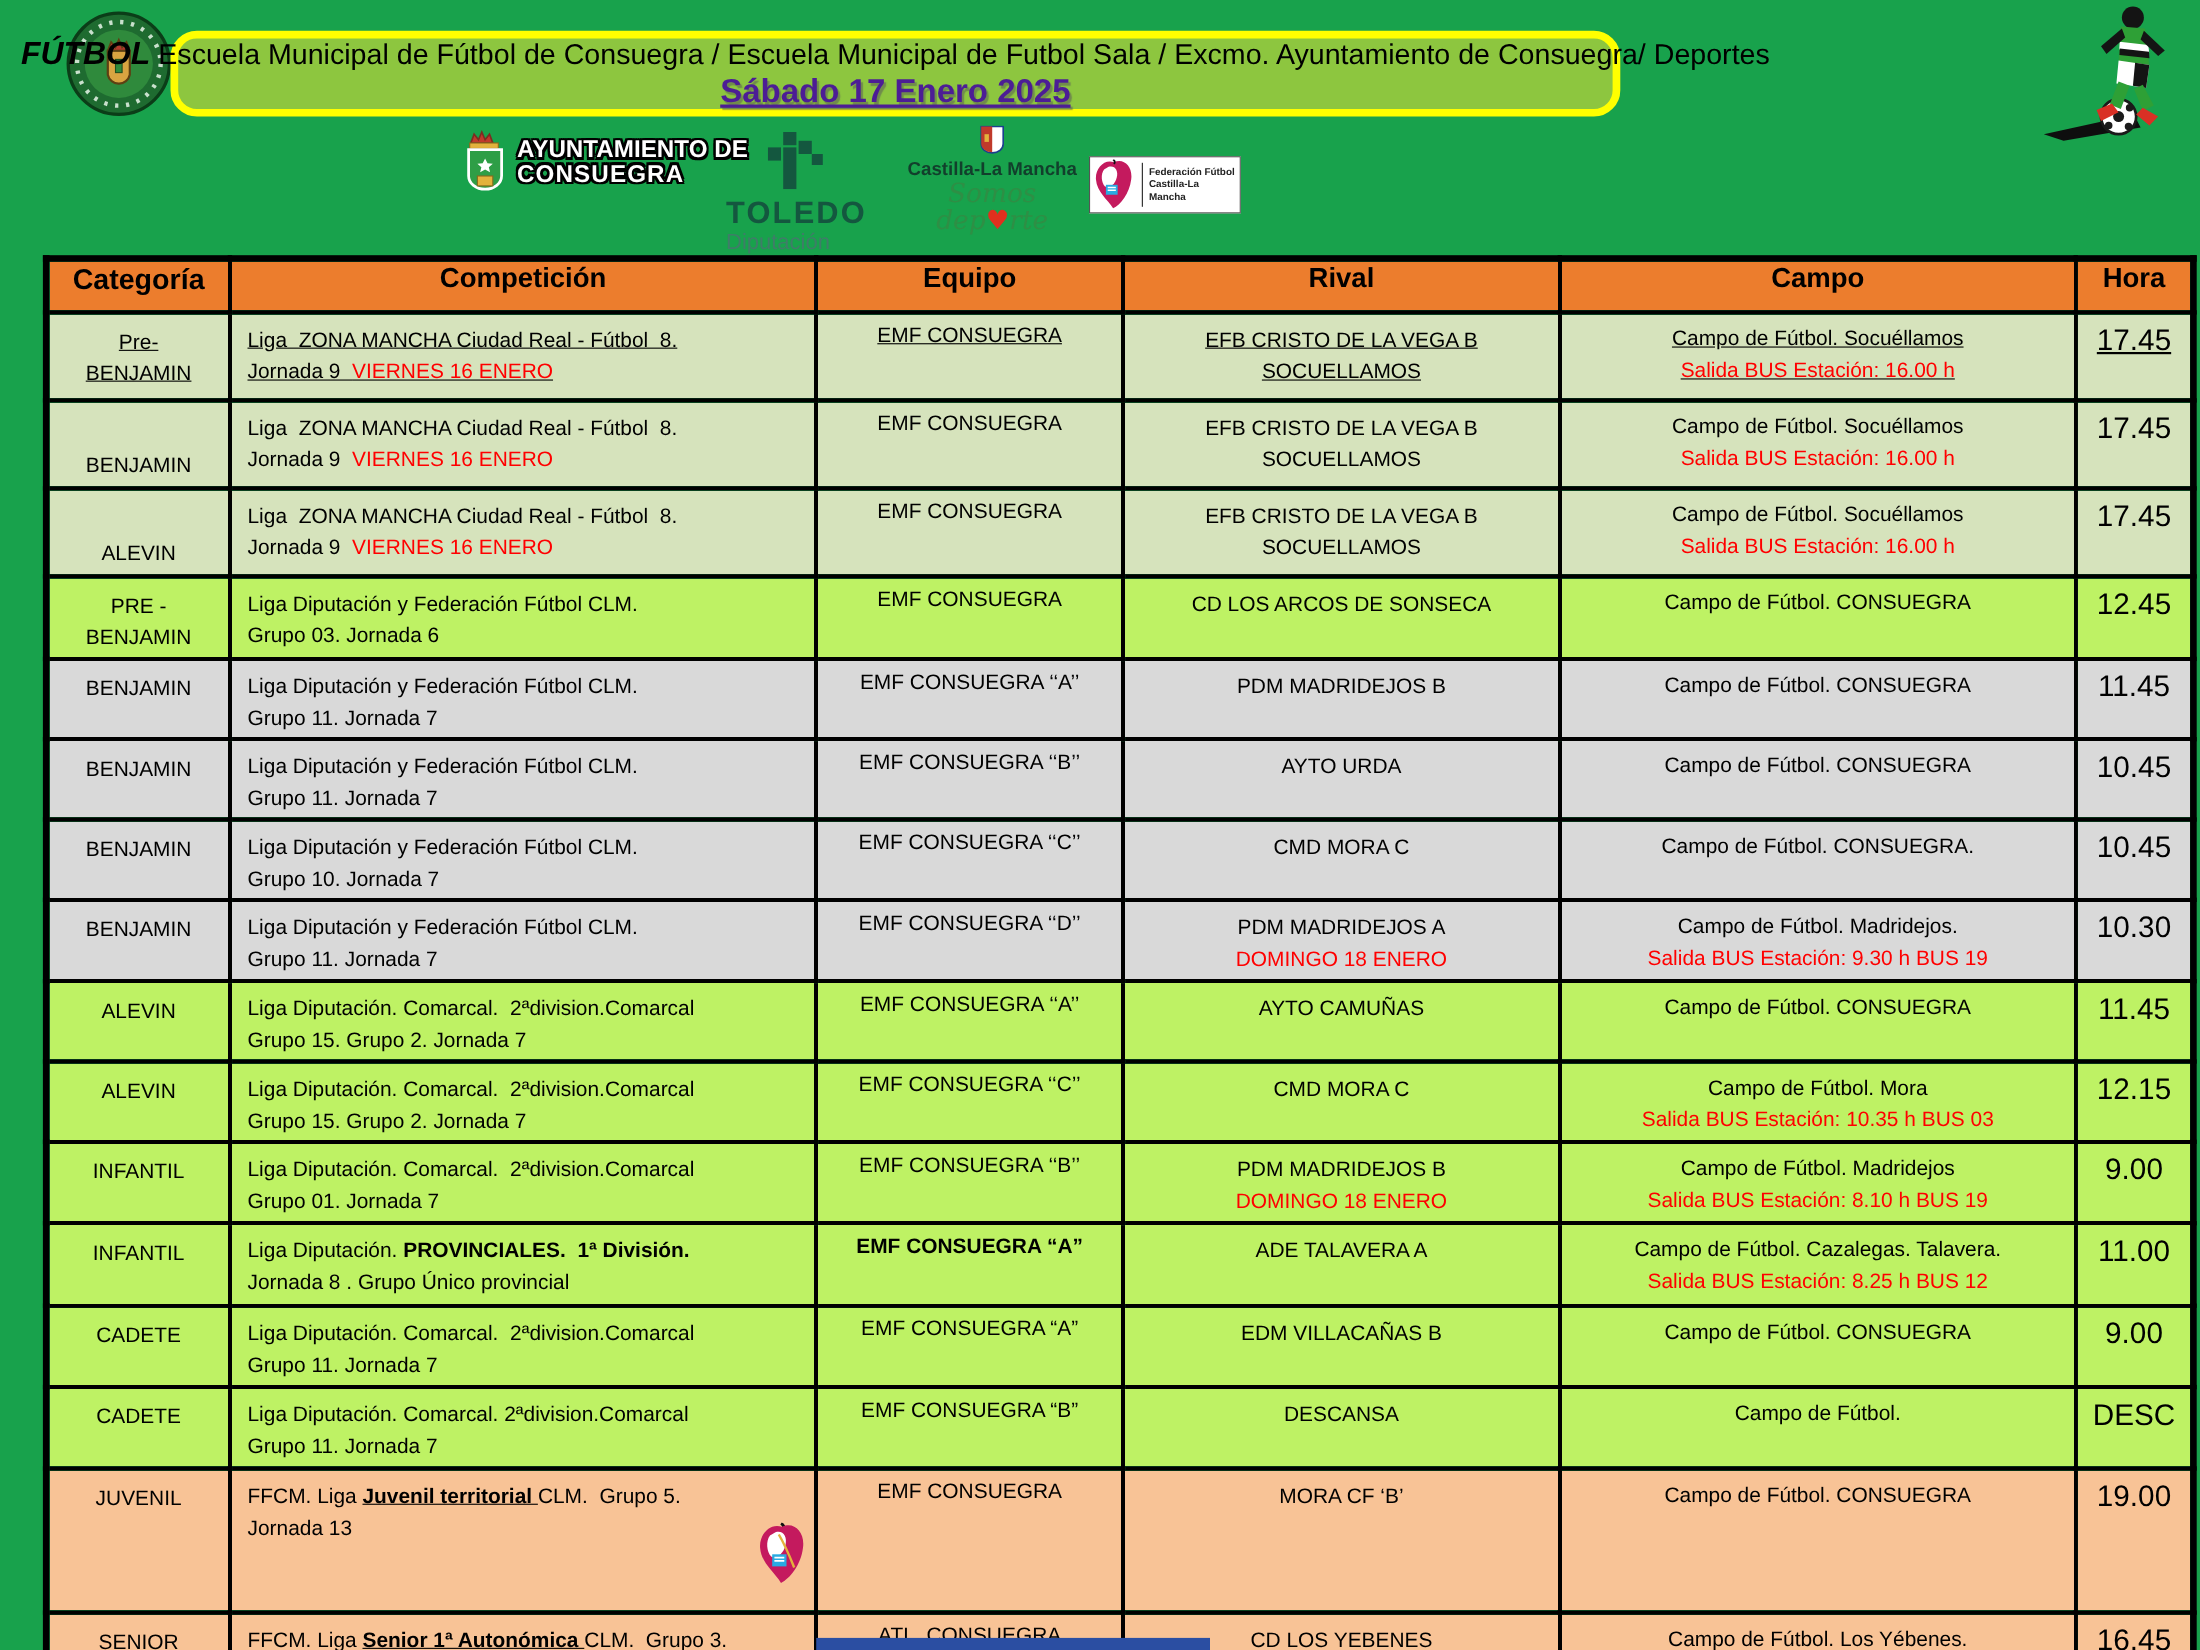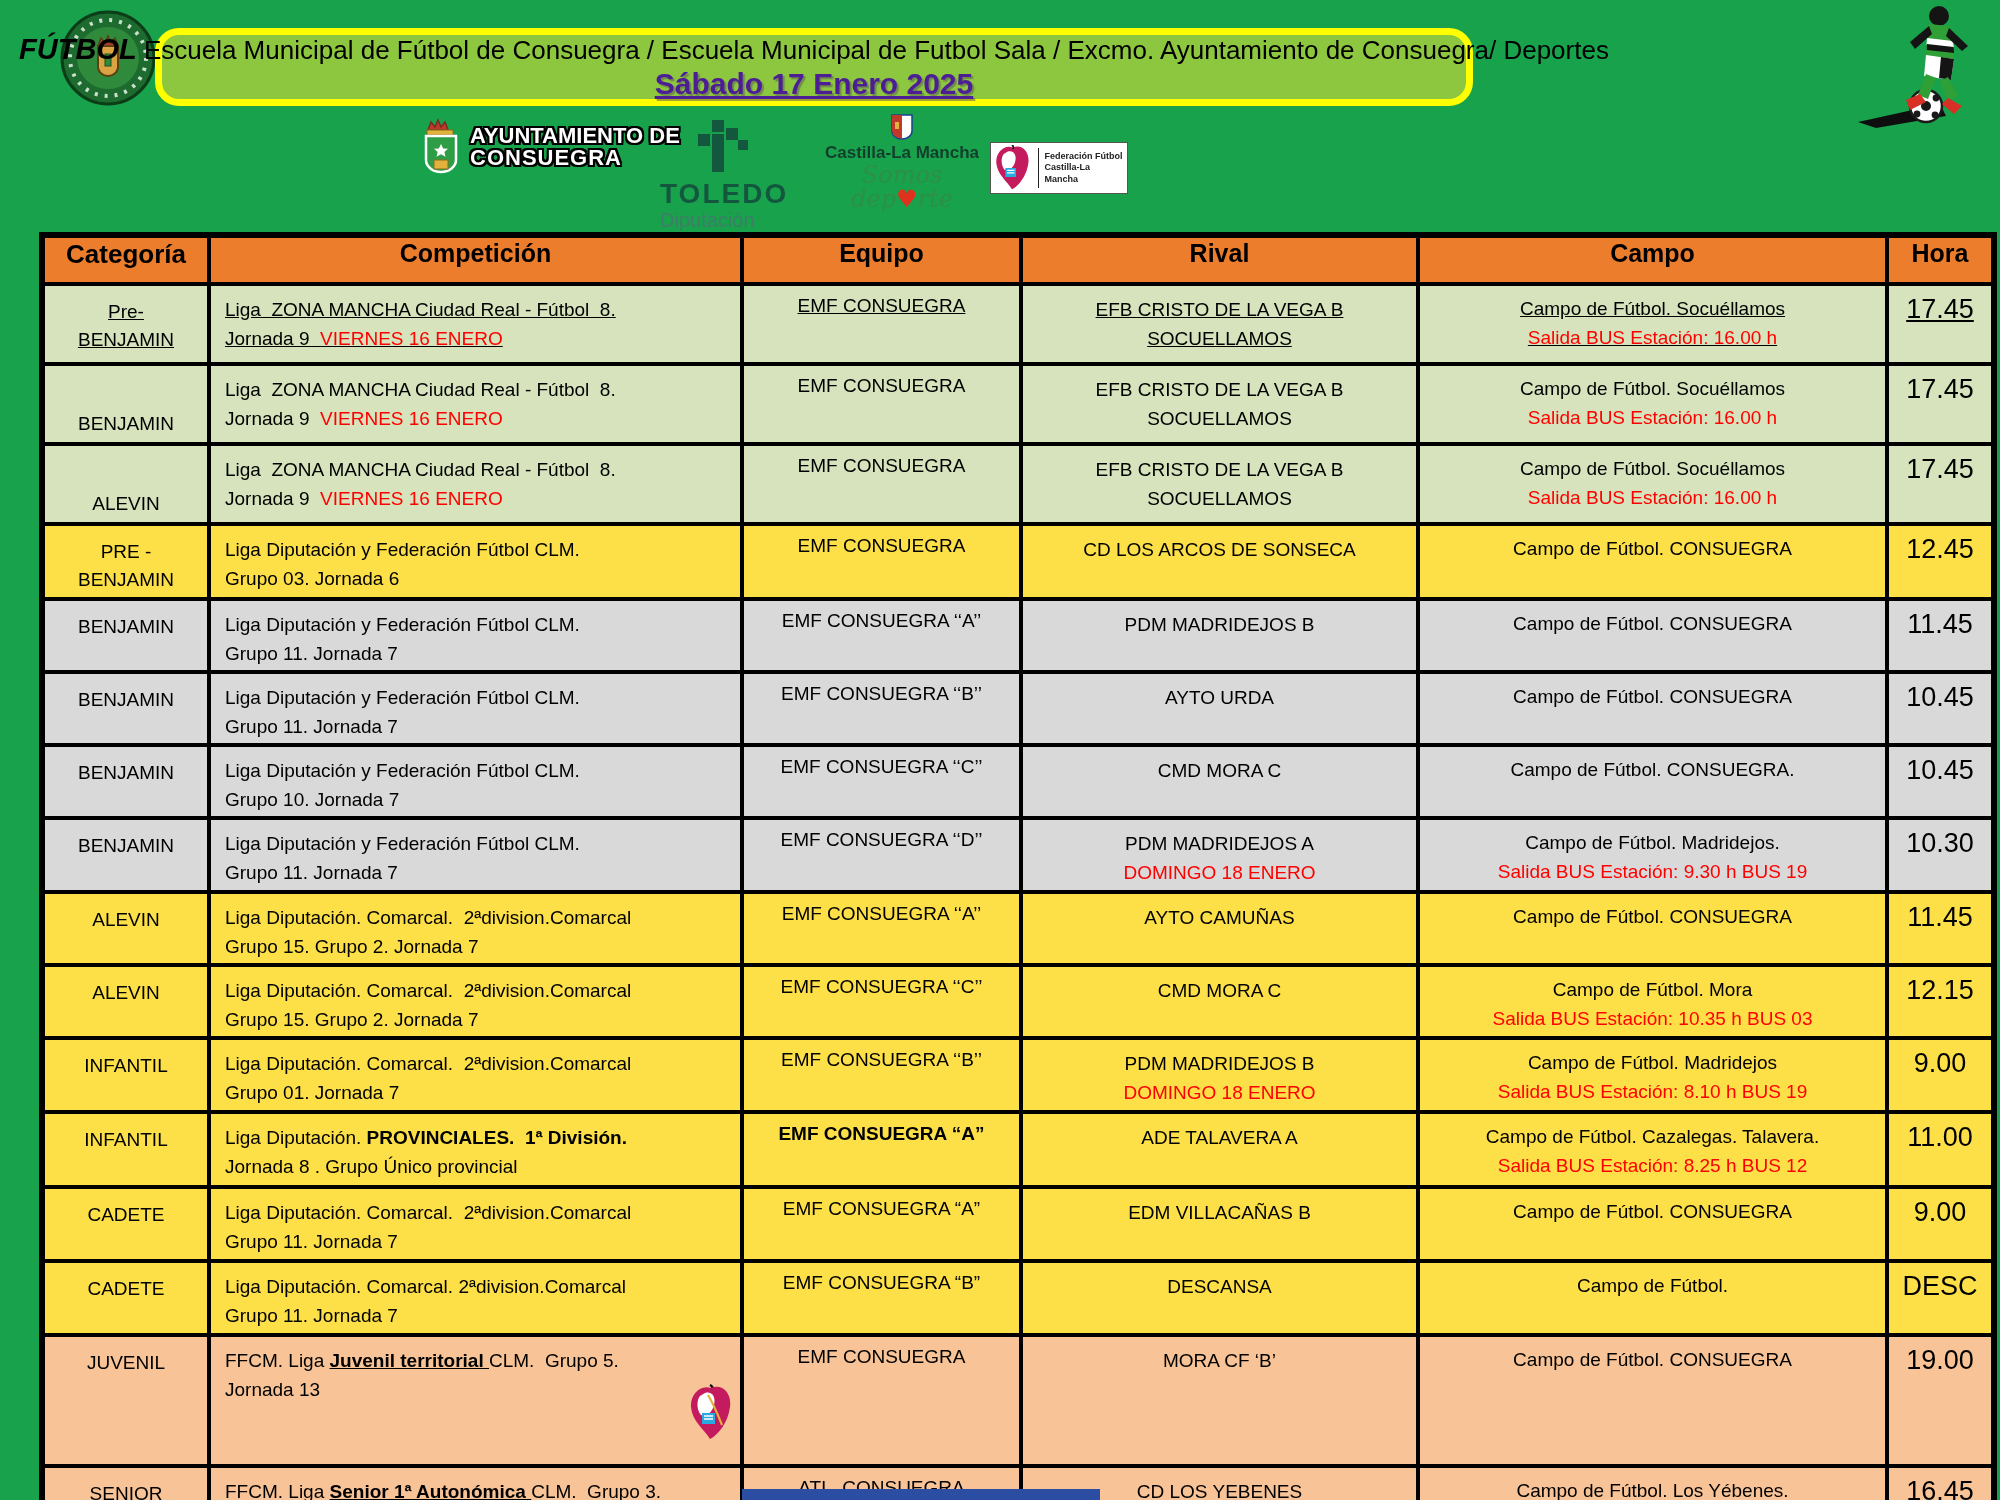--- a/index.html
+++ b/index.html
@@ -63,21 +63,21 @@
   thead th.small{font-size:26px;}
   td{font-size:19px;color:#000;}
   td.cat{text-align:center;padding-top:12px;line-height:1.45;}
   td.cat.cat-bottom{padding-top:44px;}
   td.comp{text-align:left;padding:9px 6px 0 14px;line-height:1.55;white-space:pre-wrap;}
   td.equipo{text-align:center;padding-top:9px;}
   td.rival{text-align:center;padding-top:9px;line-height:1.55;}
   td.campo{text-align:center;padding-top:9px;line-height:1.5;}
   td.hora{text-align:center;font-size:27px;padding-top:8px;}
   .row-green td{background:#D6E3BC;}
-  .row-white td{background:#fde047;}
+  .row-white td{background:#bef264;}
   .row-gray td{background:#D9D9D9;}
   .row-salmon td{background:#F8C396;}
   .seg-r{color:#FF0000;}
   .seg-b{font-weight:bold;}
   .seg-bu{font-weight:bold;text-decoration:underline;}
   .crest-wrap{position:absolute;right:6px;top:-12px;width:46px;height:60px;}
   
   .bottom-bar{position:absolute;left:742px;top:1489px;width:358px;height:11px;background:#2B4EA2;}
 </style>
 </head>

